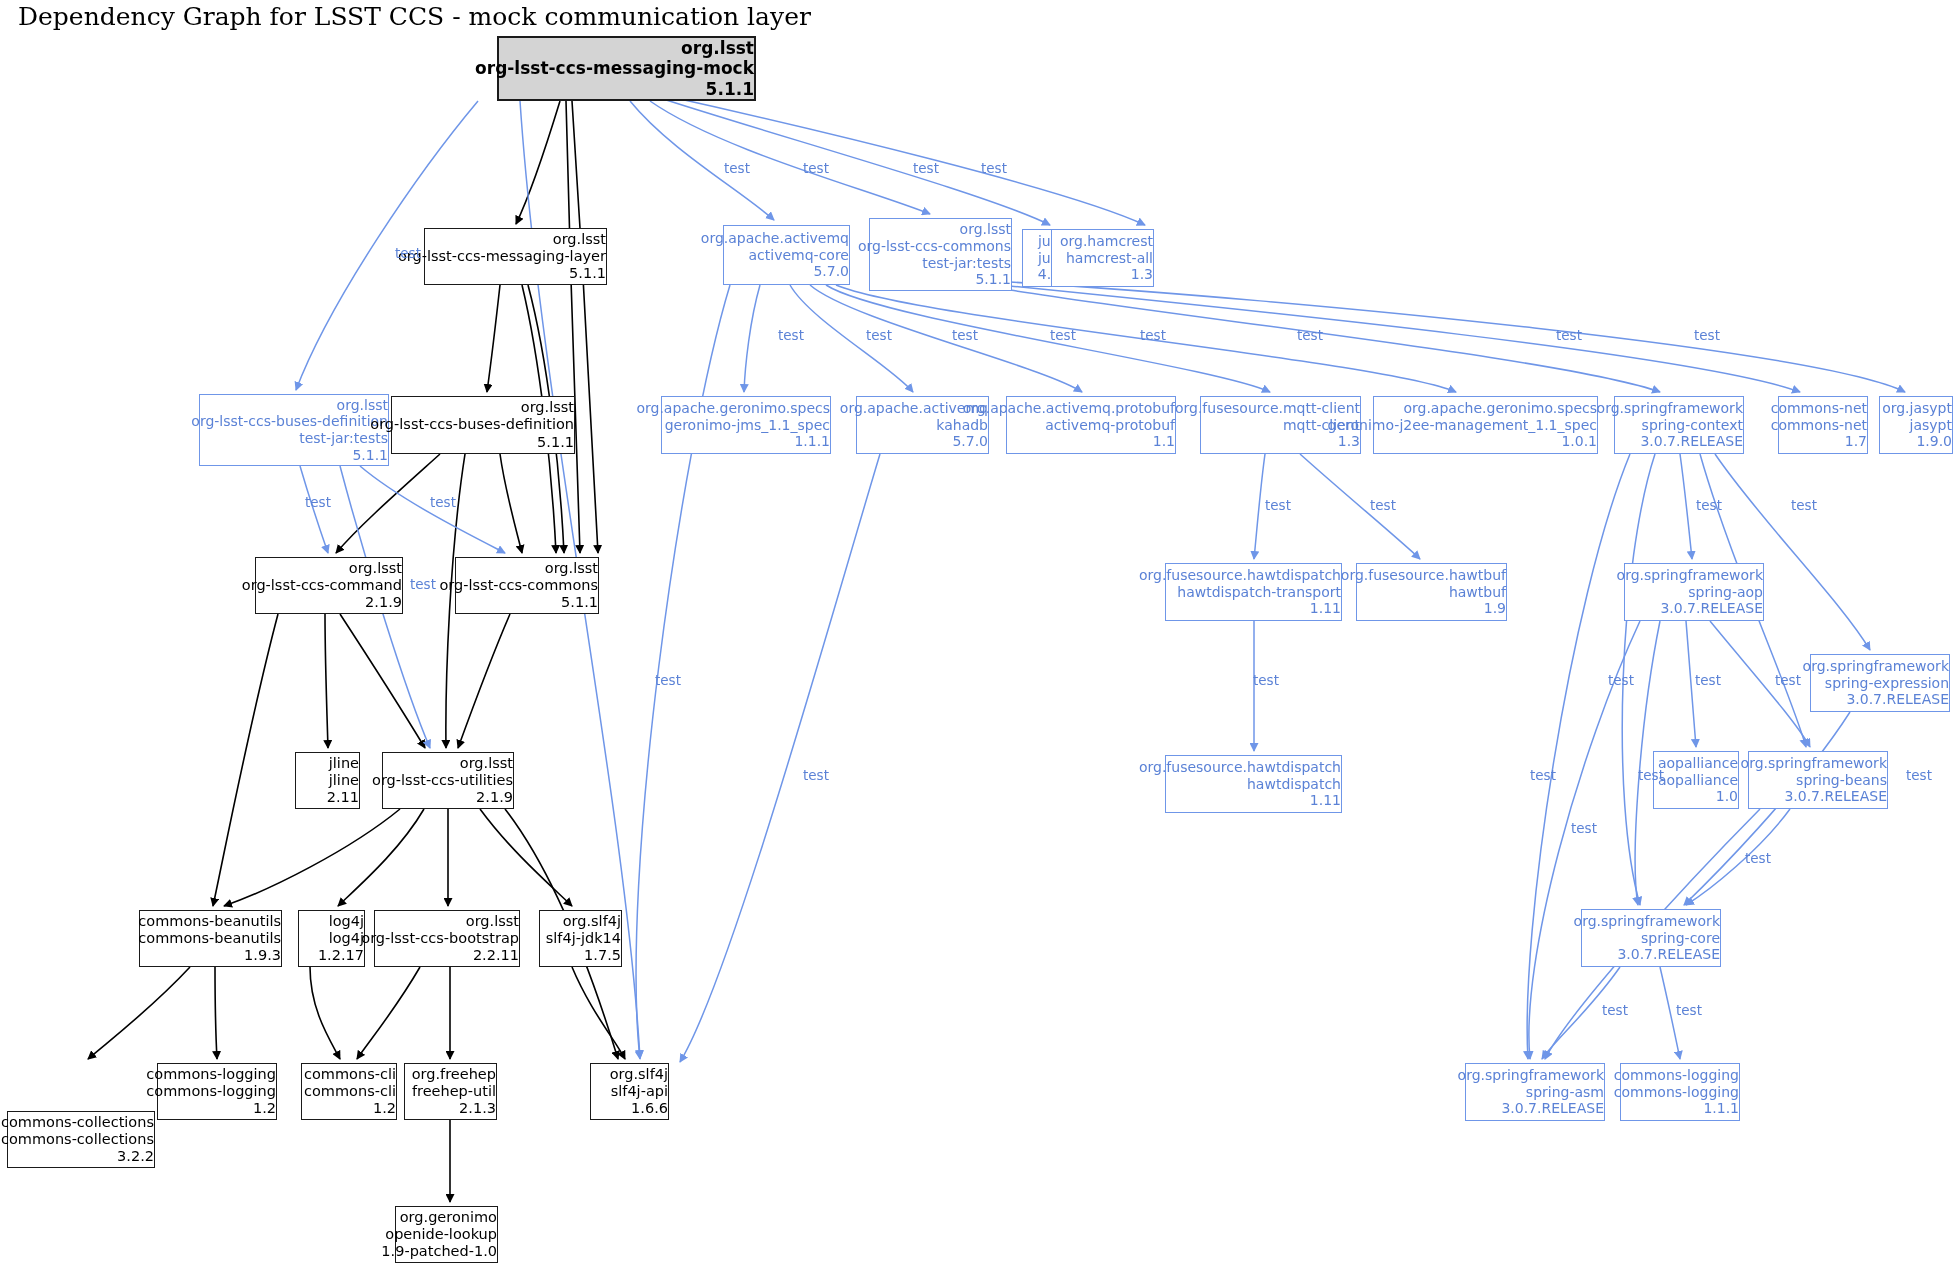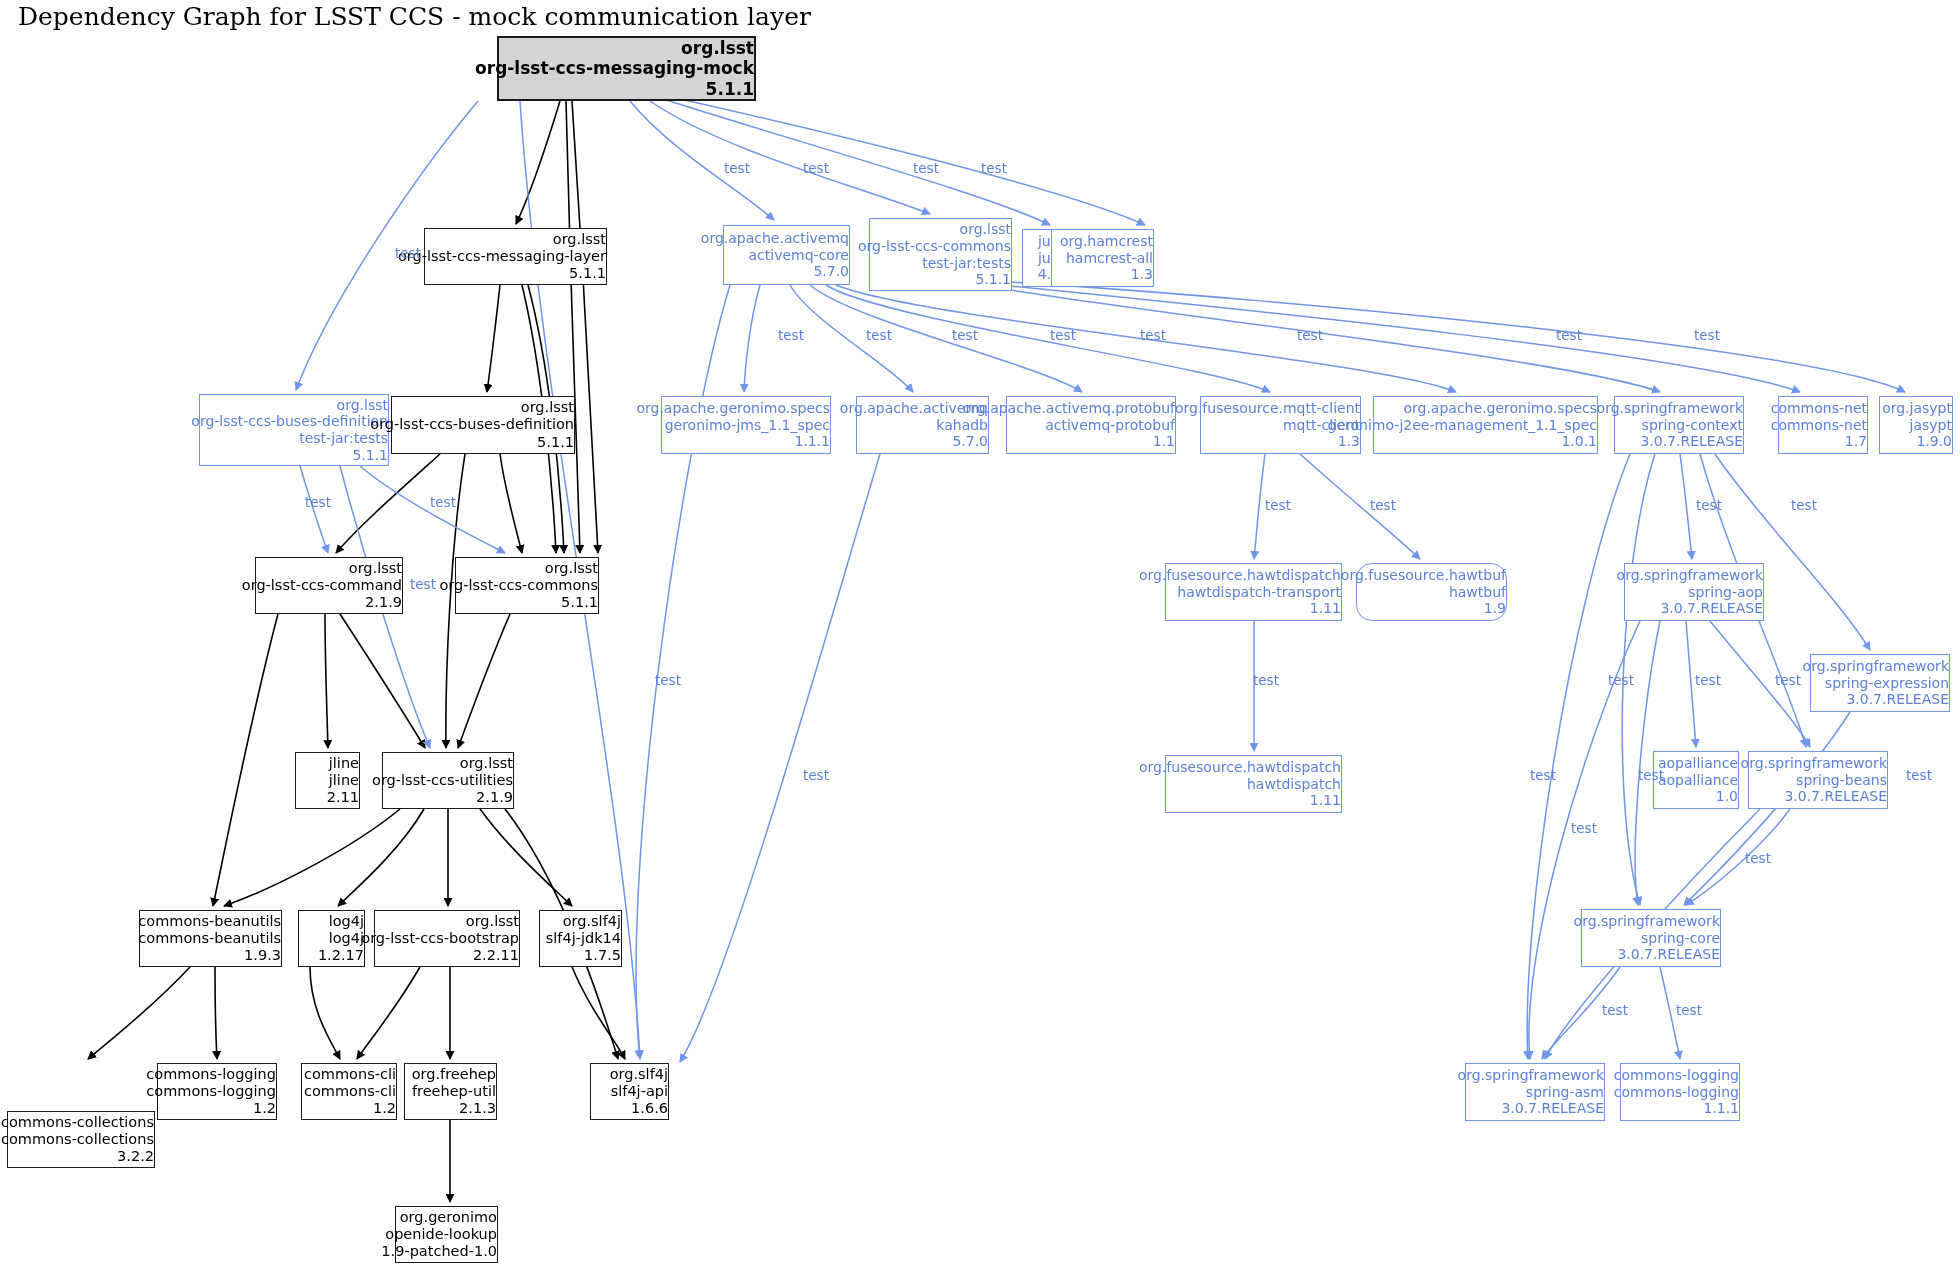--- a/index.html
+++ b/index.html
@@ -303,21 +303,21 @@
       <div class="node black" style="left: 455px; top: 557px; width: 144px; height: 57px;">
         <span class="ln">org.lsst</span>
         <span class="ln">org-lsst-ccs-commons</span>
         <span class="ln">5.1.1</span>
       </div>
       <div class="node blue" style="left: 1165px; top: 563px; width: 177px; height: 58px;">
         <span class="ln">org.fusesource.hawtdispatch</span>
         <span class="ln">hawtdispatch-transport</span>
         <span class="ln">1.11</span>
       </div>
-      <div class="node blue" style="left: 1356px; top: 563px; width: 151px; height: 58px; border-radius: 16px;">
+      <div class="node blue" style="left: 1356px; top: 563px; width: 151px; height: 58px;">
         <span class="ln">org.fusesource.hawtbuf</span>
         <span class="ln">hawtbuf</span>
         <span class="ln">1.9</span>
       </div>
       <div class="node blue" style="left: 1624px; top: 563px; width: 140px; height: 58px;">
         <span class="ln">org.springframework</span>
         <span class="ln">spring-aop</span>
         <span class="ln">3.0.7.RELEASE</span>
       </div>
       <div class="node blue" style="left: 1810px; top: 654px; width: 140px; height: 58px;">

